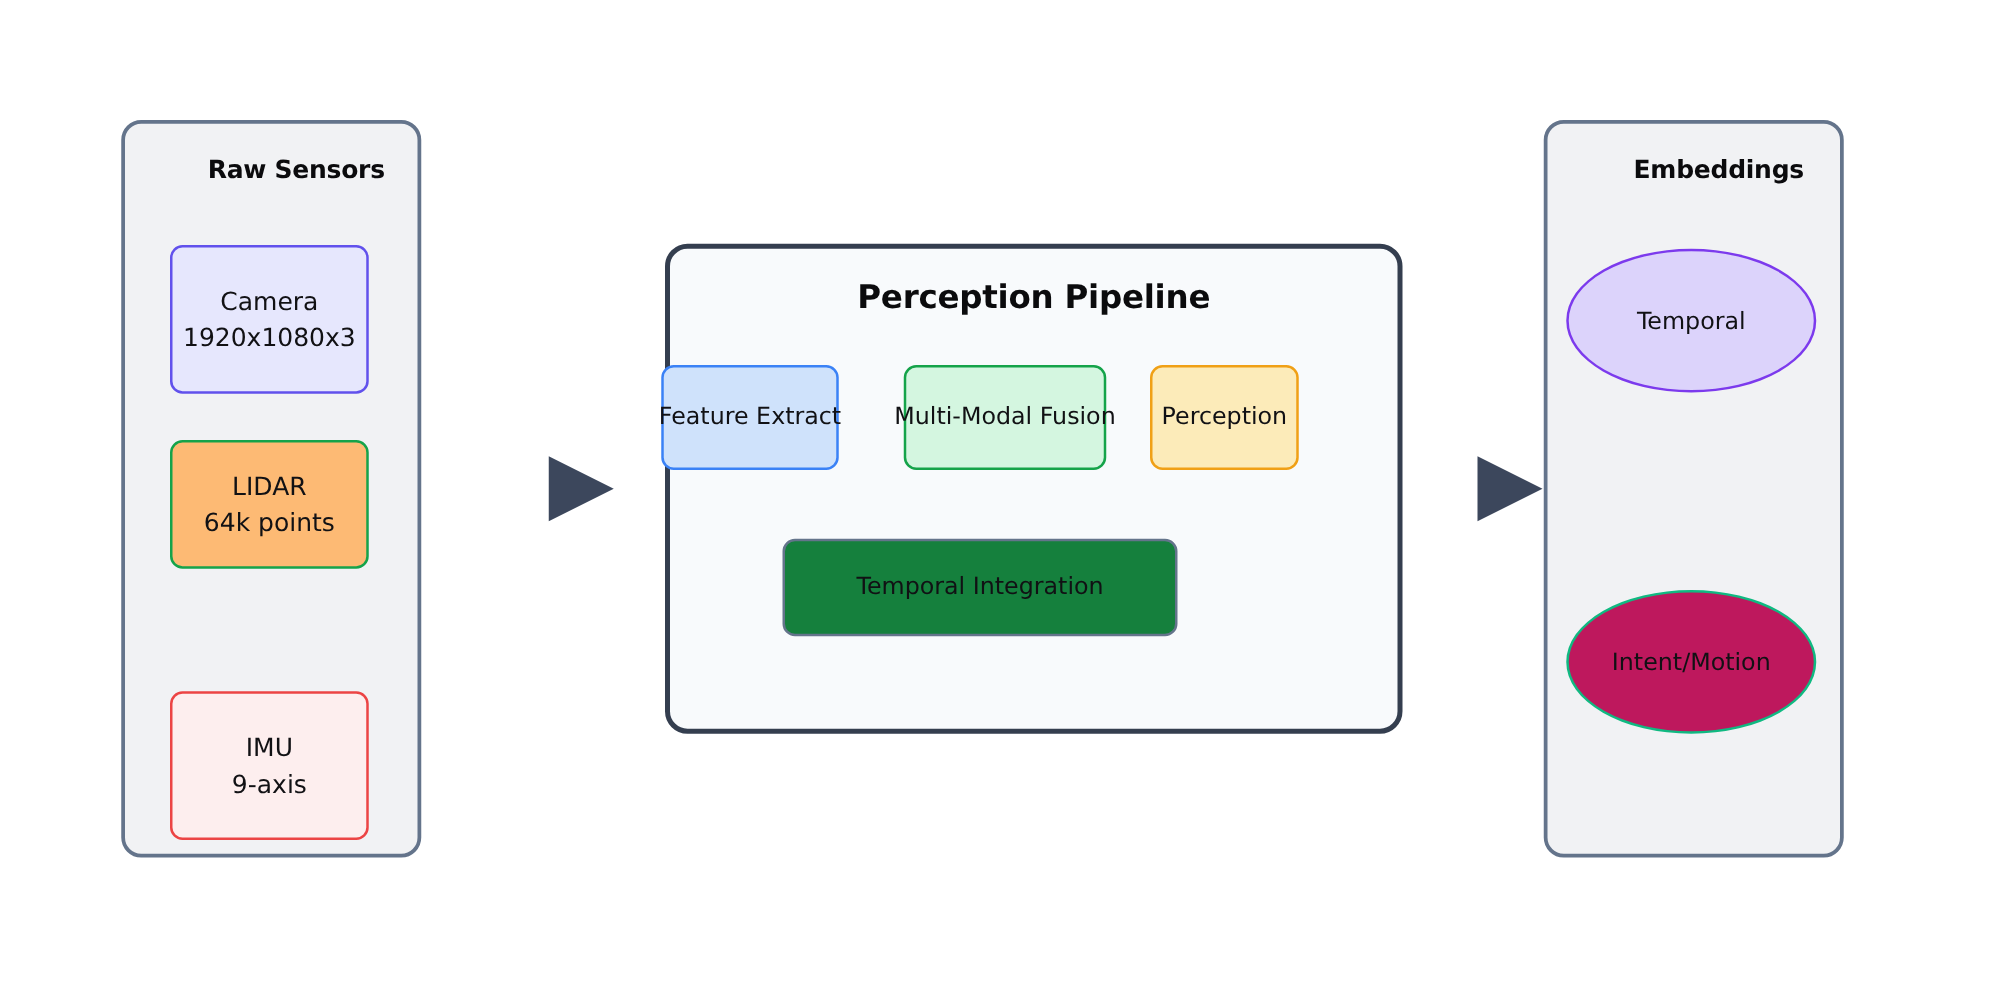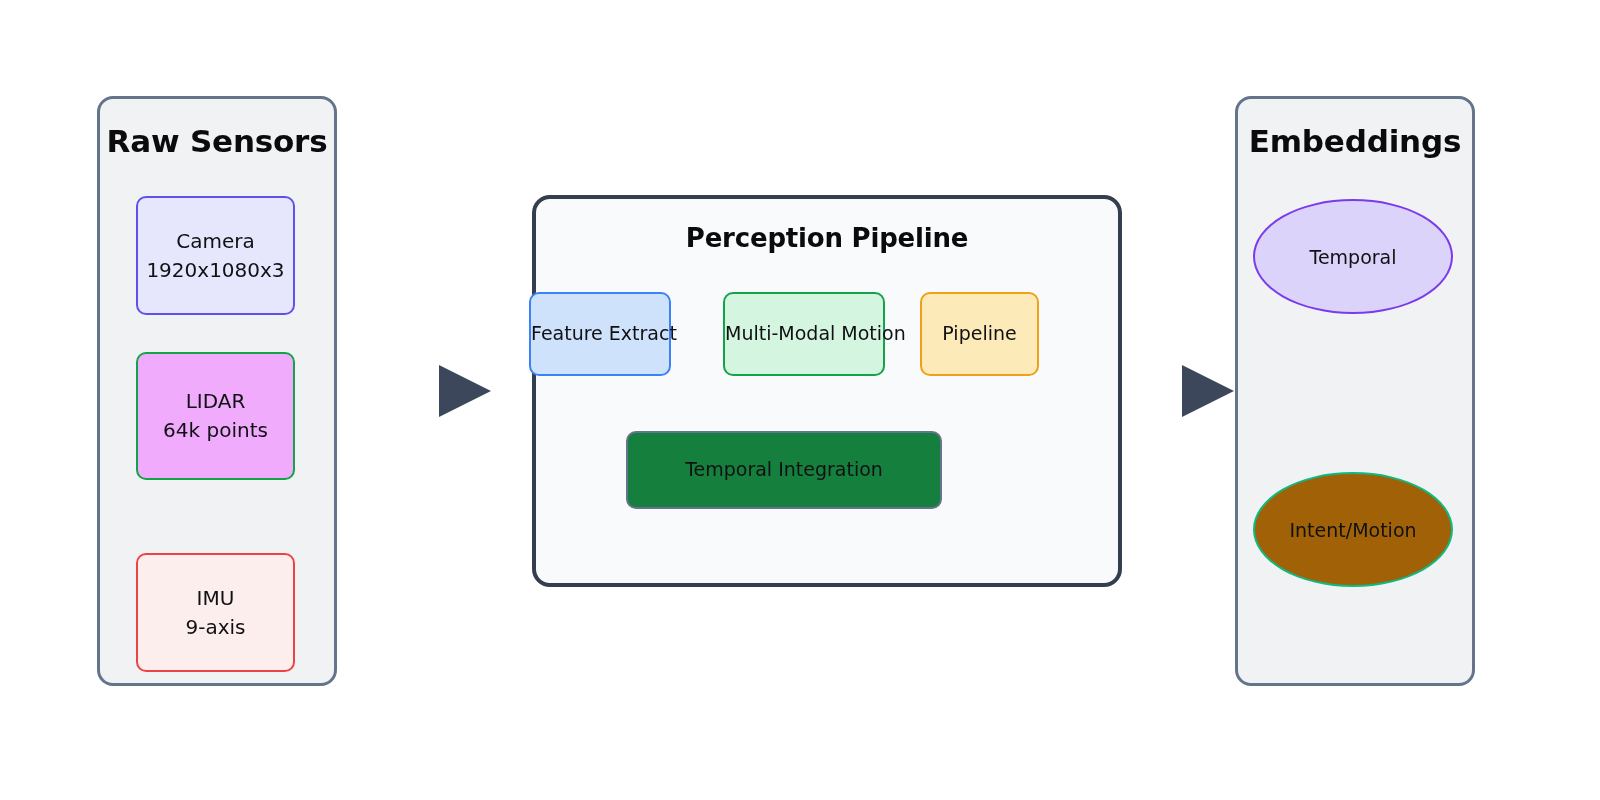--- a/index.html
+++ b/index.html
@@ -39,33 +39,35 @@
     left: 0;
     width: 100%;
     text-align: center;
     font-weight: bold;
     color: #0b0b0d;
     letter-spacing: -0.2px;
     white-space: nowrap;
   }
   .group-title.side {
     top: 24px;
-    font-size: 31px;
+    font-size: 20px;
+    padding-left: 20px;
   }
   .group-title.center {
     top: 24px;
     font-size: 26px;
   }
 
   
   .node {
     position: absolute;
     box-sizing: border-box;
     display: flex;
     flex-direction: column;
+    align-items: center;
     justify-content: center;
     border-radius: 10px;
     border-style: solid;
     border-width: 2px;
     text-align: center;
     line-height: 1.25;
   }
   .node .label {
     display: block;
     white-space: nowrap;
@@ -120,22 +122,22 @@
   <div class="group" style="left:97px; top:96px; width:240px; height:590px;">
     <div class="group-title side">Raw Sensors</div>
   </div>
 
   <div class="node sensor" style="left:136px; top:196px; width:159px; height:119px;
               background:#e6e7fd; border-color:#6151ec;">
     <span class="label">Camera</span>
     <span class="sub">1920x1080x3</span>
   </div>
 
-  <div class="node sensor" style="left:136px; top:352px; width:159px; height:128px;
-              background:#f0abfc; border-color:#15a34a;">
+  <div class="node sensor" style="left:136px; top:352px; width:159px; height:103px;
+              background:#fdba74; border-color:#15a34a;">
     <span class="label">LIDAR</span>
     <span class="sub">64k points</span>
   </div>
 
   <div class="node sensor" style="left:136px; top:509px; width:159px; height:119px;
               background:#fdeeee; border-color:#ec4444;margin-top:44px;">
     <span class="label">IMU</span>
     <span class="sub">9-axis</span>
   </div>
 
@@ -145,43 +147,43 @@
     <div class="group-title center">Perception Pipeline</div>
   </div>
 
   <div class="node stage" style="left:529px; top:292px; width:142px; height:84px;
               background:#cfe2fb; border-color:#3b82f6;">
     <span class="label">Feature Extract</span>
   </div>
 
   <div class="node stage wide" style="left:723px; top:292px; width:162px; height:84px;
               background:#d4f6e0; border-color:#15a34a;">
-    <span class="label">Multi-Modal Motion</span>
+    <span class="label">Multi-Modal Fusion</span>
   </div>
 
   <div class="node stage" style="left:920px; top:292px; width:119px; height:84px;
               background:#fcebb9; border-color:#f0a016;">
-    <span class="label">Pipeline</span>
+    <span class="label">Perception</span>
   </div>
 
   <div class="node stage" style="left:626px; top:431px; width:316px; height:78px;
               background:#15803d; border-color:#64748b;">
     <span class="label">Temporal Integration</span>
   </div>
 
   <div class="arrow" style="left:1182px; top:365px;"></div>
 
   <div class="group" style="left:1235px; top:96px; width:240px; height:590px;">
     <div class="group-title side">Embeddings</div>
   </div>
 
   <div class="ellipse" style="left:1253px; top:199px; width:200px; height:115px;
               background:#dcd3fb; border-color:#7c3aed;">
     <span class="label">Temporal</span>
   </div>
 
 
   <div class="ellipse" style="left:1253px; top:472px; width:200px; height:115px;
-              background:#a16207; border-color:#10b981;">
+              background:#be185d; border-color:#10b981;">
     <span class="label">Intent/Motion</span>
   </div>
 
 </div>
 
 </body></html>

